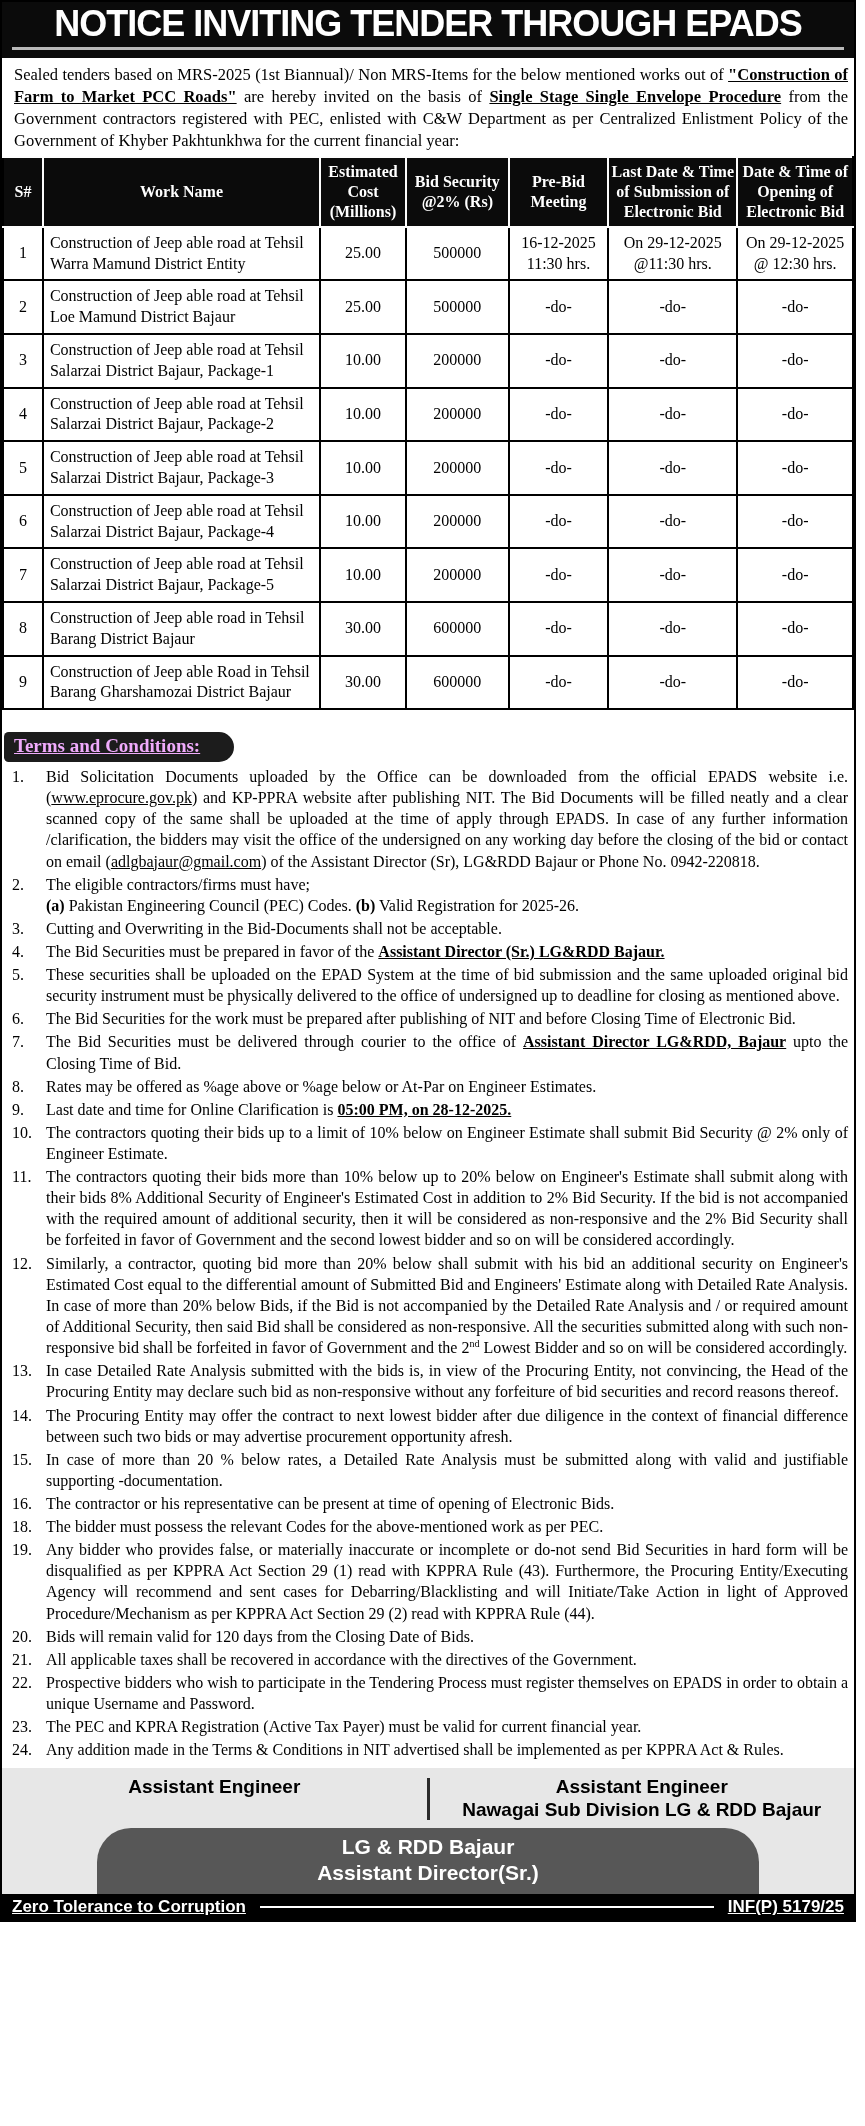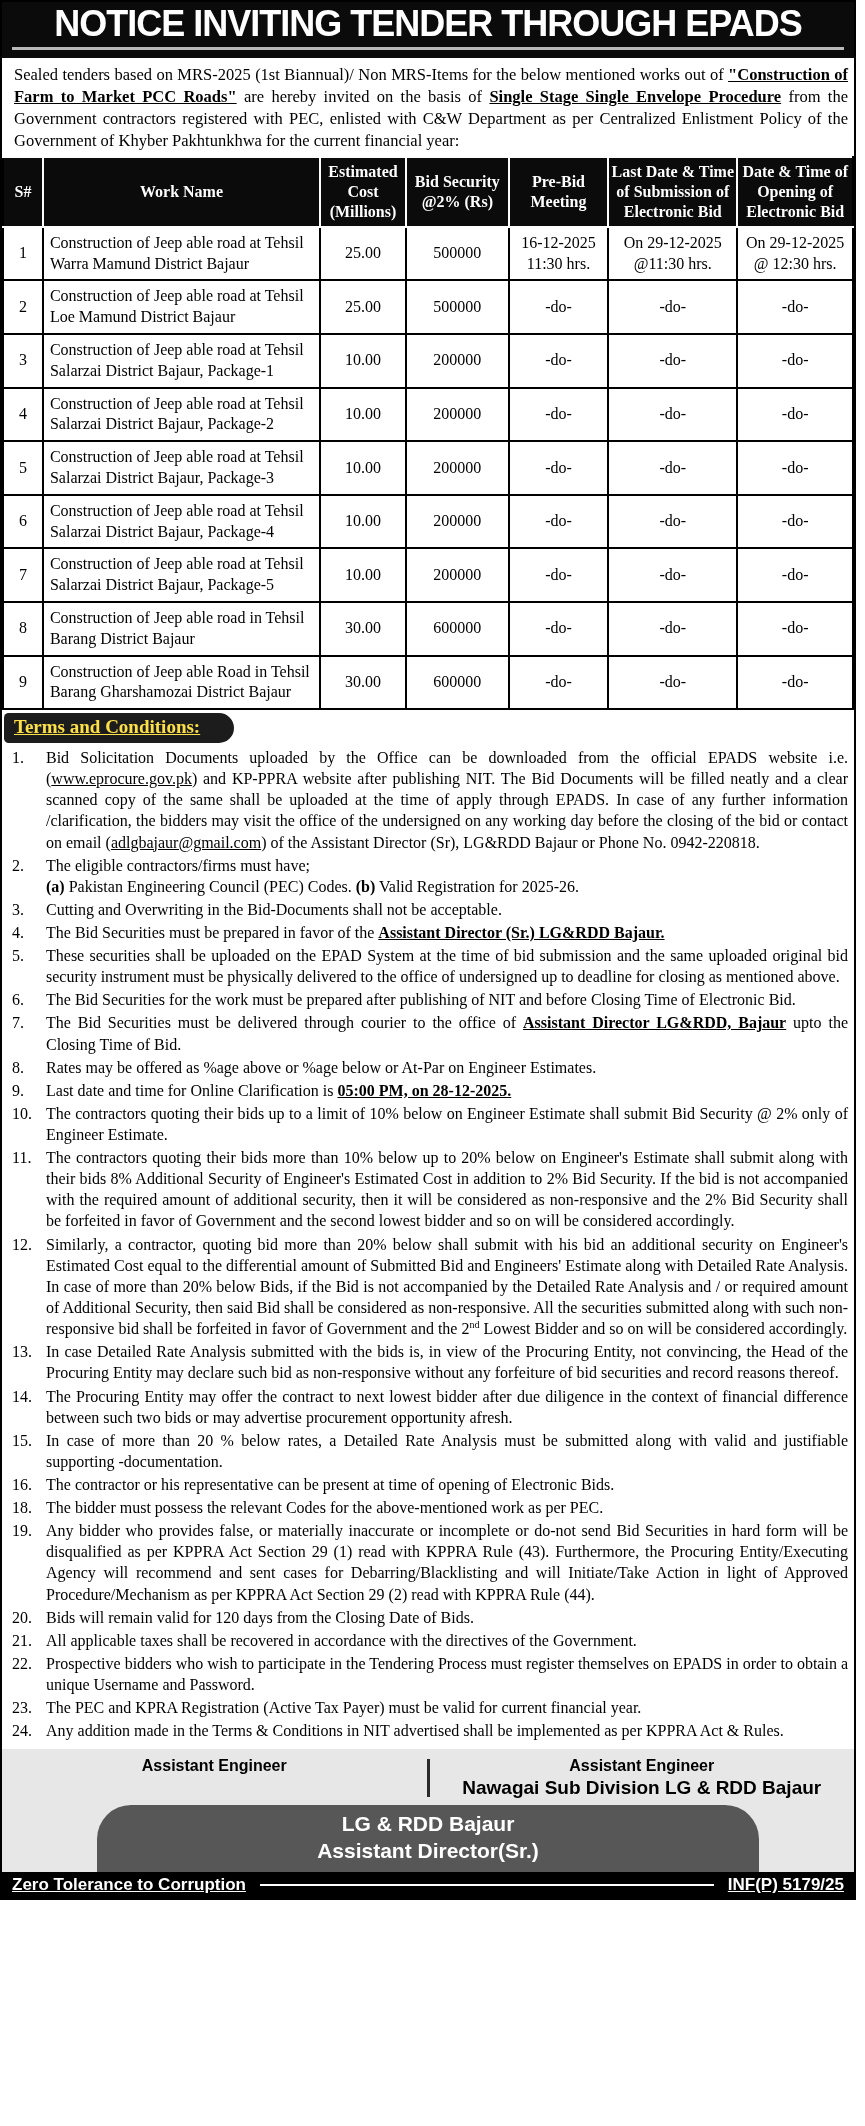--- a/index.html
+++ b/index.html
@@ -67,27 +67,27 @@
     padding:5px 4px;
     text-align:center;
     vertical-align:middle;
     background:#fff;
   }
   td.left { text-align:left; padding-left:6px; }
   
   .terms-badge {
     display:inline-block;
     background:#1c1c1c;
-    color:#fde047;
+    color:#f0abfc;
     font-weight:bold;
     font-size:19px;
     text-decoration:underline;
     padding:3px 34px 5px 10px;
     border-radius:5px 16px 16px 5px;
-    margin:3px 0 4px 2px;
+    margin:22px 0 4px 2px;
   }
   .terms-list { list-style:none; padding:0 6px 6px 4px; }
   .terms-list li {
     display:flex;
     font-size:16px;
     line-height:1.32;
     margin-bottom:2px;
   }
   .terms-list .num {
     flex:0 0 40px;
@@ -101,21 +101,21 @@
   .sig-area {
     background:#e7e7e7;
     display:flex;
     font-family:"Liberation Sans", sans-serif;
     font-weight:bold;
     text-align:center;
     padding:8px 0 2px 0;
   }
   .sig-col { flex:1; }
   .sig-divider { width:3px; background:#2a2a2a; margin:2px 0; }
-  .sig-title { font-size:16px; line-height:1.15; }
+  .sig-title { font-size:19px; line-height:1.15; }
   .sig-sub   { font-size:19px; line-height:1.25; }
   .banner-wrap { background:#e7e7e7; padding-top:4px; }
   .banner {
     margin:0 95px;
     background:#575757;
     color:#fff;
     font-family:"Liberation Sans", sans-serif;
     font-weight:bold;
     text-align:center;
     font-size:21px;
@@ -168,21 +168,21 @@
           <th>Estimated Cost (Millions)</th>
           <th>Bid Security @2% (Rs)</th>
           <th>Pre-Bid Meeting</th>
           <th>Last Date &amp; Time of Submission of Electronic Bid</th>
           <th>Date &amp; Time of Opening of Electronic Bid</th>
         </tr>
     </thead>
     <tbody>
         <tr>
           <td>1</td>
-          <td class="left">Construction of Jeep able road at Tehsil Warra Mamund District Bajaur</td>
+          <td class="left">Construction of Jeep able road at Tehsil Warra Mamund District Entity</td>
           <td>25.00</td>
           <td>500000</td>
           <td>16-12-2025 11:30 hrs.</td>
           <td>On 29-12-2025 @11:30 hrs.</td>
           <td>On 29-12-2025 @ 12:30 hrs.</td>
         </tr>
         <tr>
           <td>2</td>
           <td class="left">Construction of Jeep able road at Tehsil Loe Mamund District Bajaur</td>
           <td>25.00</td>

